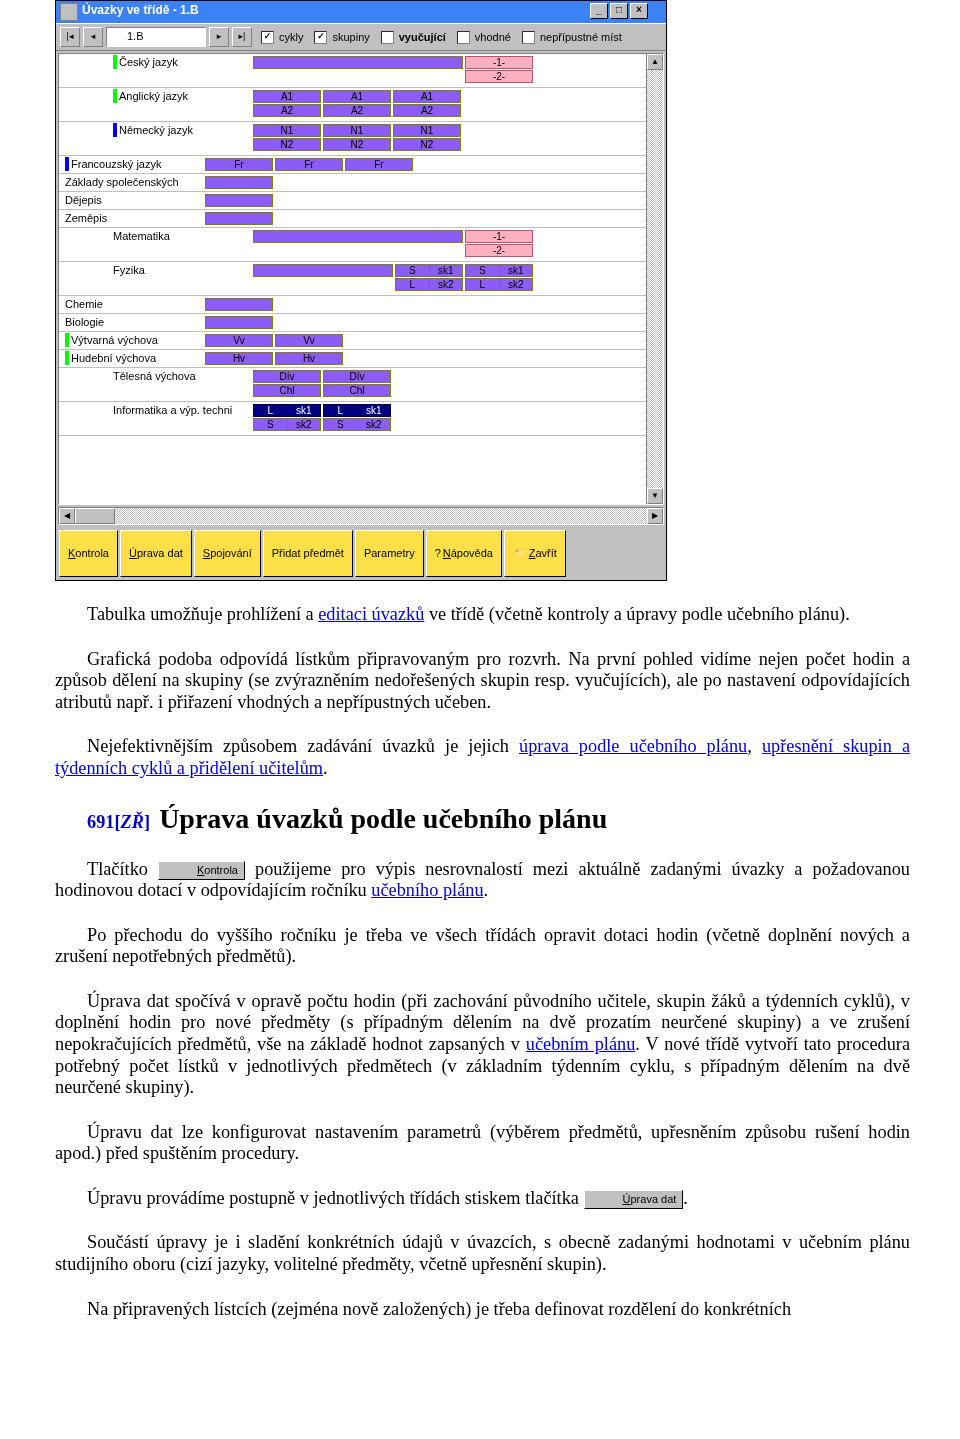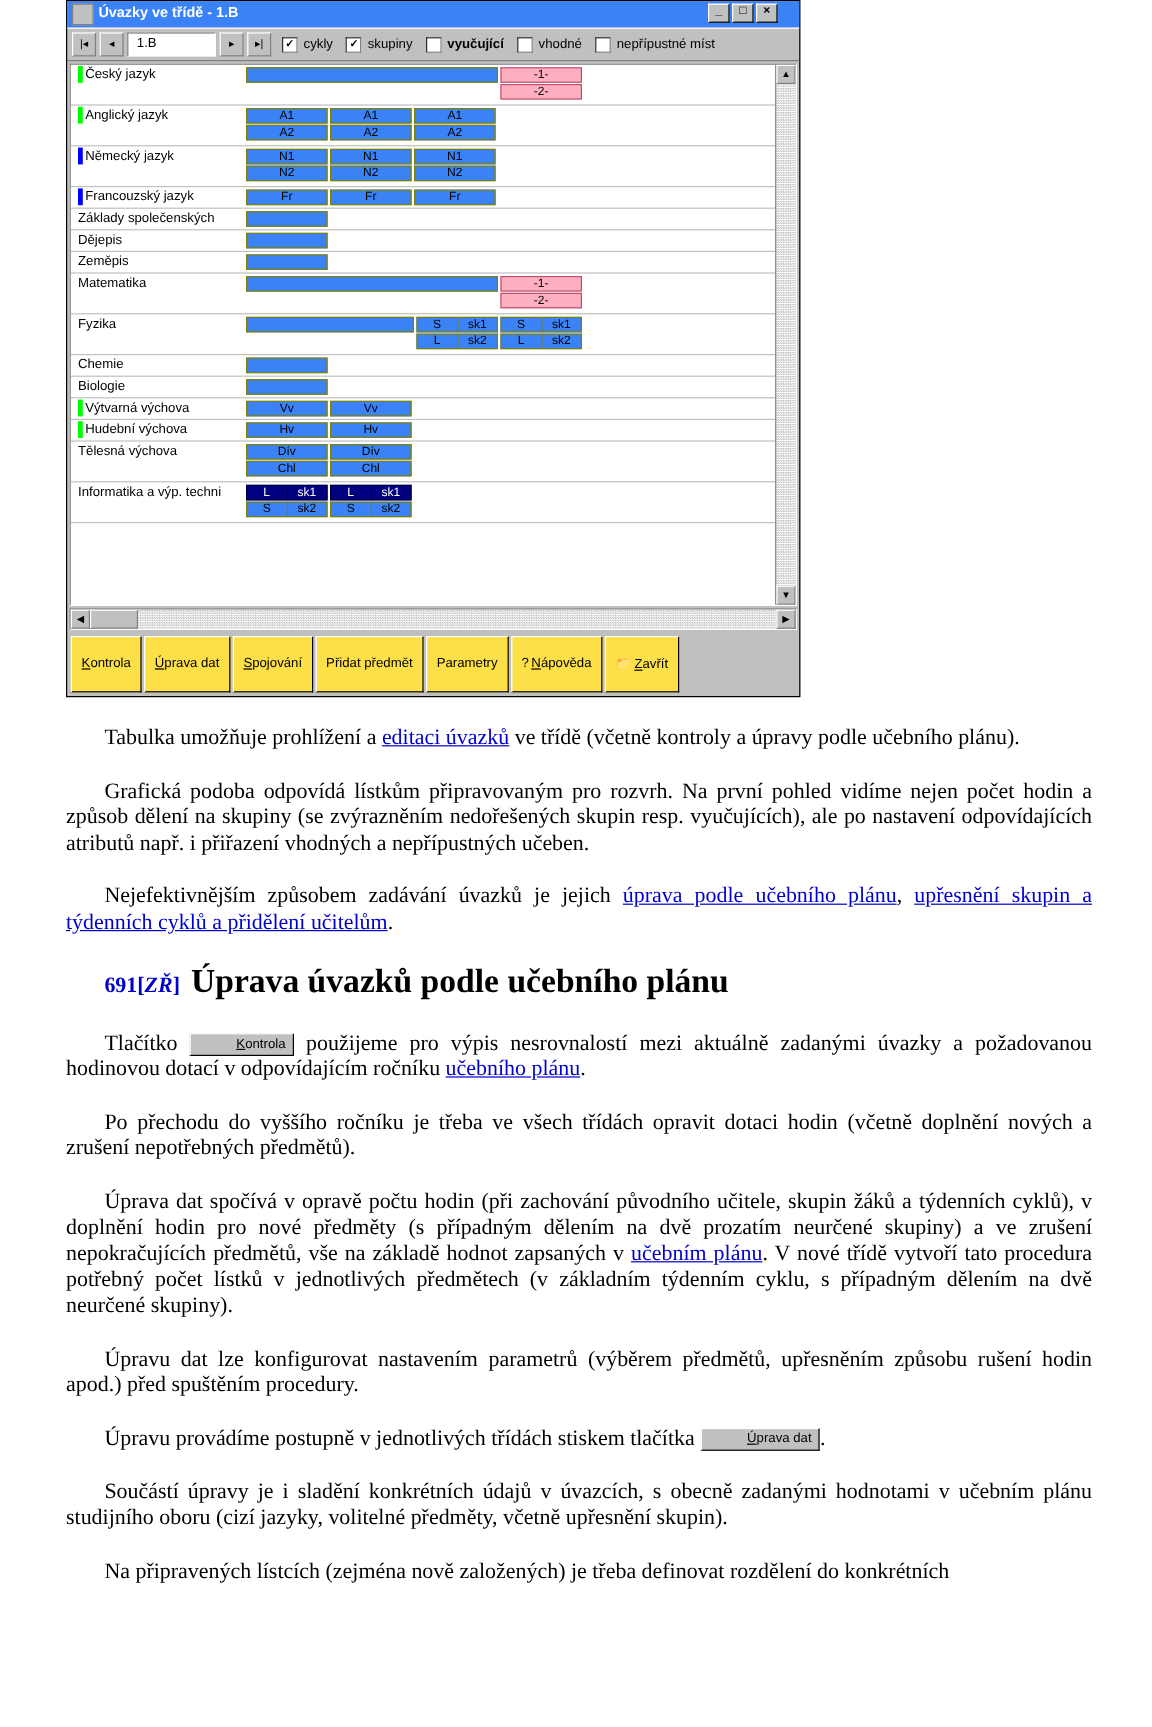--- a/index.html
+++ b/index.html
@@ -67,21 +67,21 @@
     text-align: center;
     line-height: 16px;
     color: #000;
   }
   .tb-combo {
     width: 58px; height: 18px;
     background: #fff;
     border: 1px solid #808080;
     border-right-color: #fff; border-bottom-color: #fff;
     font-size: 11px;
-    padding: 0 7px;
+    padding: 0 20px;
     line-height: 16px;
     display: inline-block;
   }
   .tb-chk {
     width: 11px; height: 11px;
     border: 1px inset #808080;
     background: #fff;
     display: inline-block;
     margin: 0 2px 0 6px;
     font-size: 9px;
@@ -137,21 +137,21 @@
   .scroll-h .thumb { width: 40px; background: #c0c0c0; border: 1px solid #fff; border-right-color: #808080; border-bottom-color: #808080; box-sizing: border-box; }
 
   .subject-row {
     display: flex;
     align-items: flex-start;
     font-size: 11px;
     min-height: 16px;
     border-bottom: 1px solid #c0c0c0;
     padding: 1px 0 0 0;
   }
-  .subject-row.tall { min-height: 32px; align-items: flex-start; }
+  .subject-row.tall { min-height: 32px; align-items: flex-start; padding-left: 48px; }
   .subject-label {
     width: 140px;
     padding-left: 6px;
     font-size: 11px;
     line-height: 14px;
     display: flex;
     align-items: flex-start;
   }
   .green-marker {
     width: 4px; height: 14px;
@@ -163,21 +163,21 @@
     width: 4px; height: 14px;
     background: #0000ff;
     margin-right: 2px;
     display: inline-block;
   }
   .cells { display: flex; flex-direction: column; gap: 1px; padding: 1px 0; }
   .cell-row { display: flex; gap: 2px; }
   .cell {
     height: 13px;
     border: 1px solid #808000;
-    background: #3b82f6;
+    background: #8b5cf6;
     font-size: 10px;
     text-align: center;
     line-height: 11px;
     color: #000;
     box-sizing: border-box;
   }
   .cell.w60 { width: 68px; }
   .cell.w140 { width: 140px; }
   .cell.w210 { width: 210px; }
   .cell.pink { background: #ffb0c0; border-color: #c05070; }

